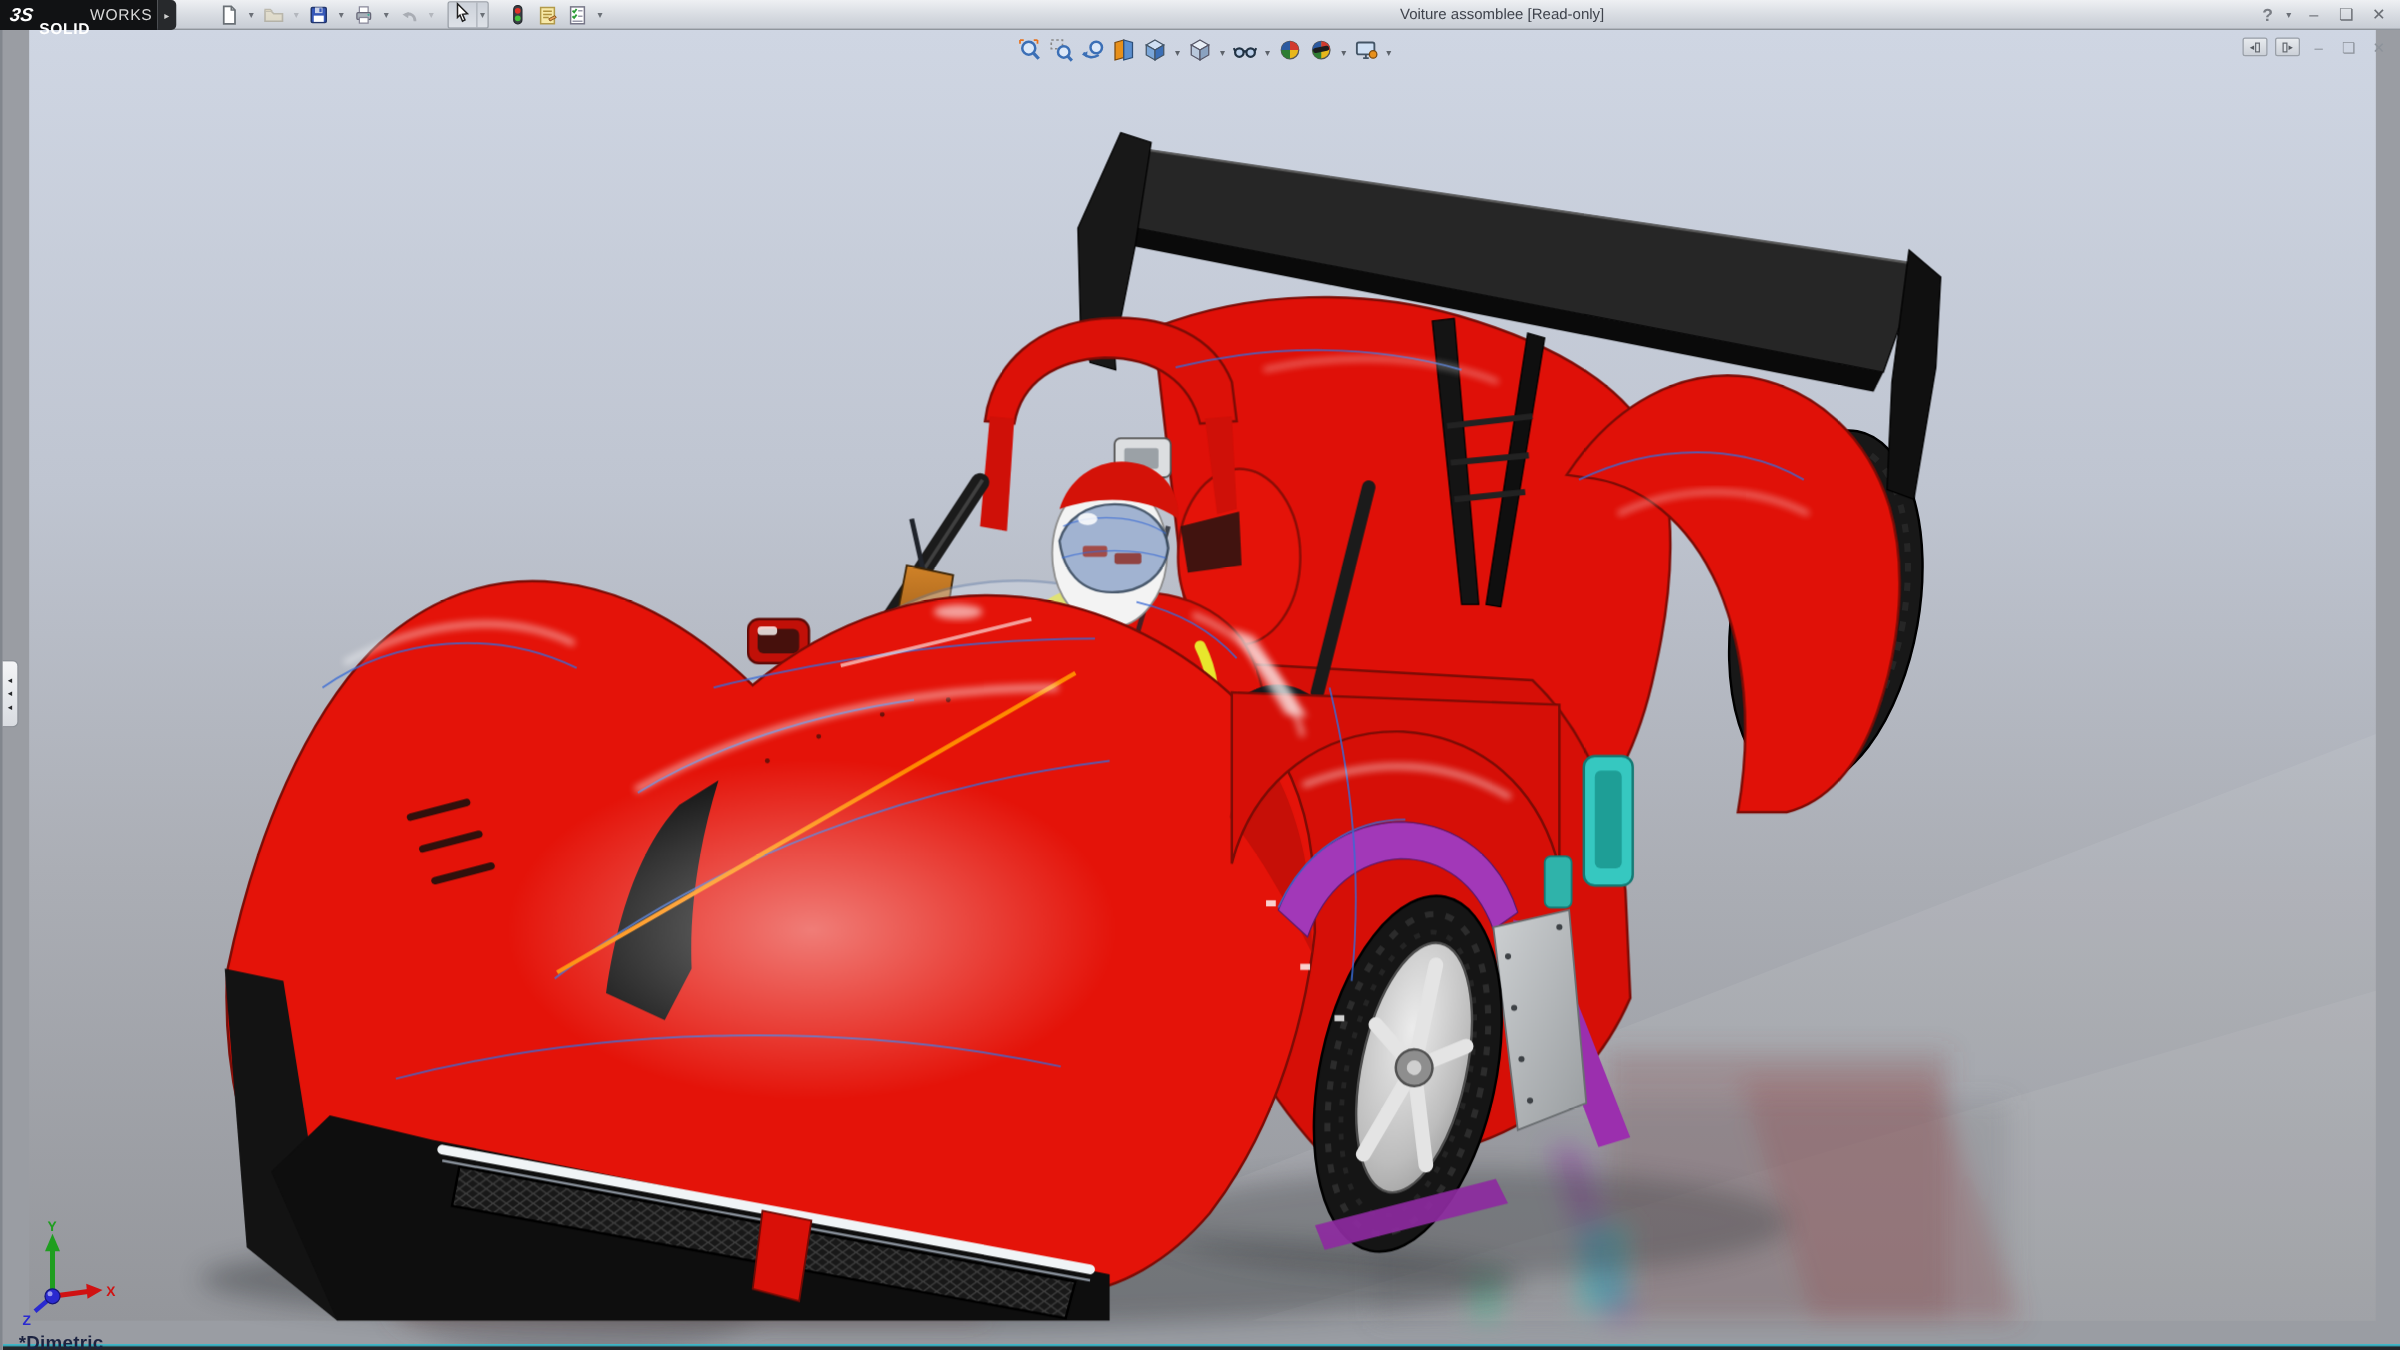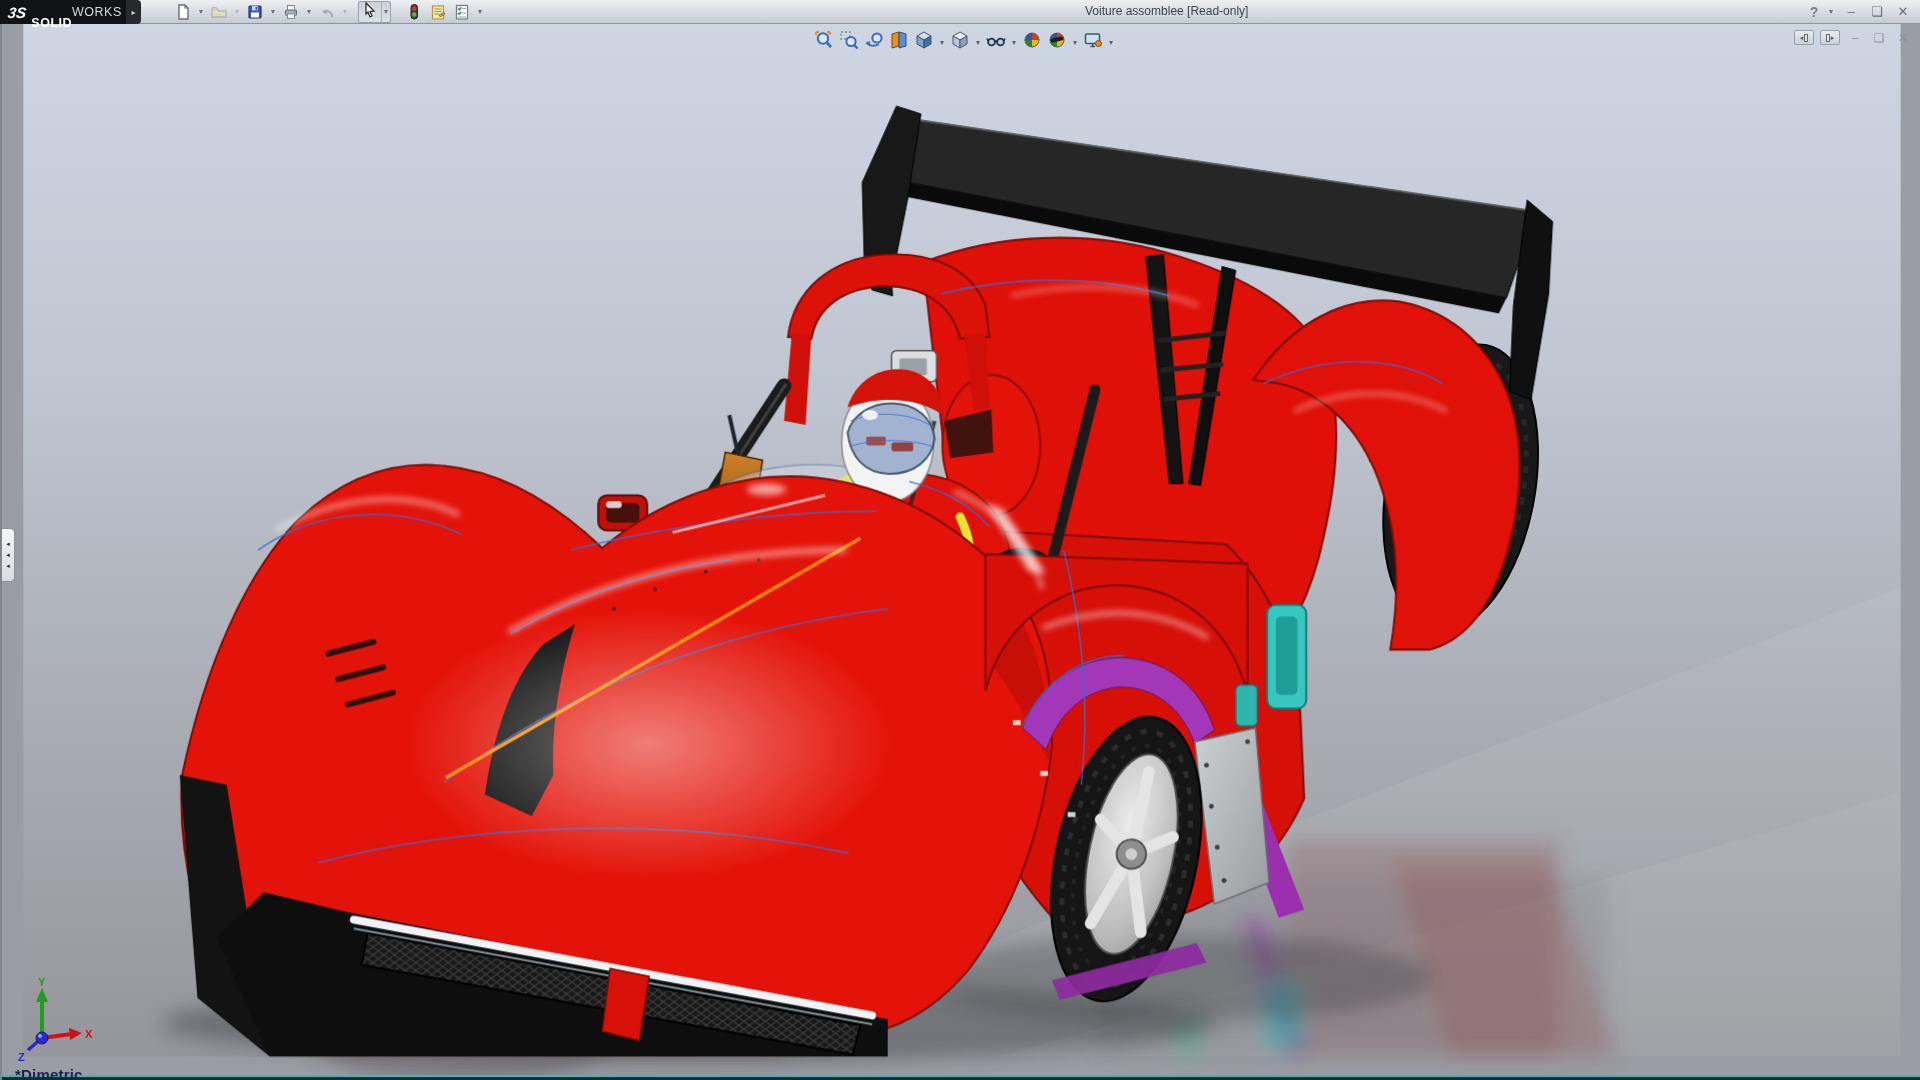--- a/index.html
+++ b/index.html
@@ -33,21 +33,21 @@
   .dd{ font-size:8px; color:#6b7077; padding:0 3px; line-height:22px; }
   .dd.dis{ color:#b3b7bd; }
   .tb-gap{ width:8px; }
   .select-box{
     display:flex; align-items:center; height:22px; margin-left:6px;
     background:linear-gradient(#cdd2da,#dde1e7); border:1px solid #9aa0a8; border-radius:2px;
   }
   .select-box .seg{ padding:0 2px; display:flex; align-items:center; height:100%; }
   .select-box .seg + .seg{ border-left:1px solid #aab0b8; }
   .title-text{
-    position:absolute; left:1085px; top:4px; font-size:12px; color:#3f434c; white-space:nowrap;
+    position:absolute; left:1120px; top:4px; font-size:12px; color:#3f434c; white-space:nowrap;
   }
   .titlebar-right{
     position:absolute; right:6px; top:0; height:24px; display:flex; align-items:center; gap:4px;
     color:#6b6f75;
   }
   .win-glyph{ font-size:13px; width:22px; text-align:center; line-height:24px; color:#6b6f75; }
   .help-glyph{ font-size:14px; font-weight:bold; color:#7a7e85; width:16px; text-align:center; }
 
   
   .viewport{

